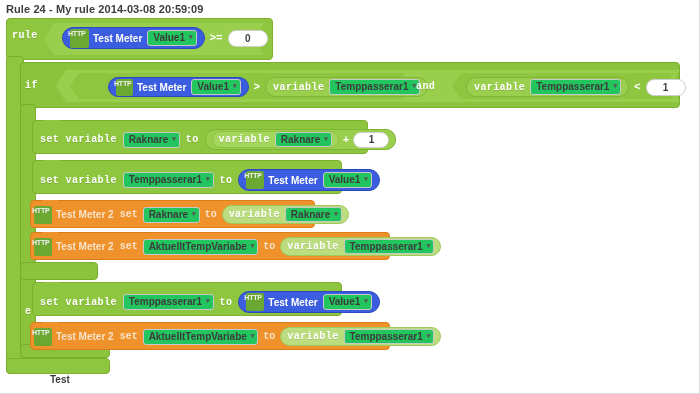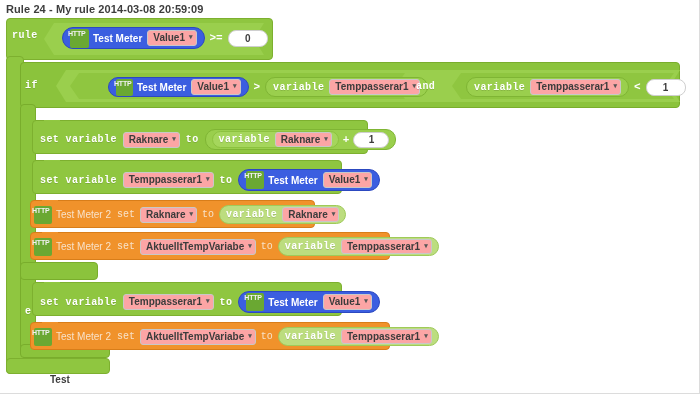--- a/index.html
+++ b/index.html
@@ -64,28 +64,28 @@
     margin: 0 5px;
   }
   .lbl-white {
     font-size: 10px;
     color: #ffffff;
     font-weight: bold;
   }
   .lbl-orange-txt {
     font-size: 10px;
     color: #f8e2c9;
-    font-weight: normal;
+    font-weight: bold;
   }
 
   
   .field {
     display: inline-flex;
     align-items: center;
-    background: #fca5a5;
+    background: #22c55e;
     border: 1px solid #c8c8c8;
     border-radius: 3px;
     height: 14px;
     padding: 0 3px 0 5px;
     font-size: 10px;
     font-weight: bold;
     color: #3c3c3c;
     line-height: 14px;
   }
   .field .caret {

